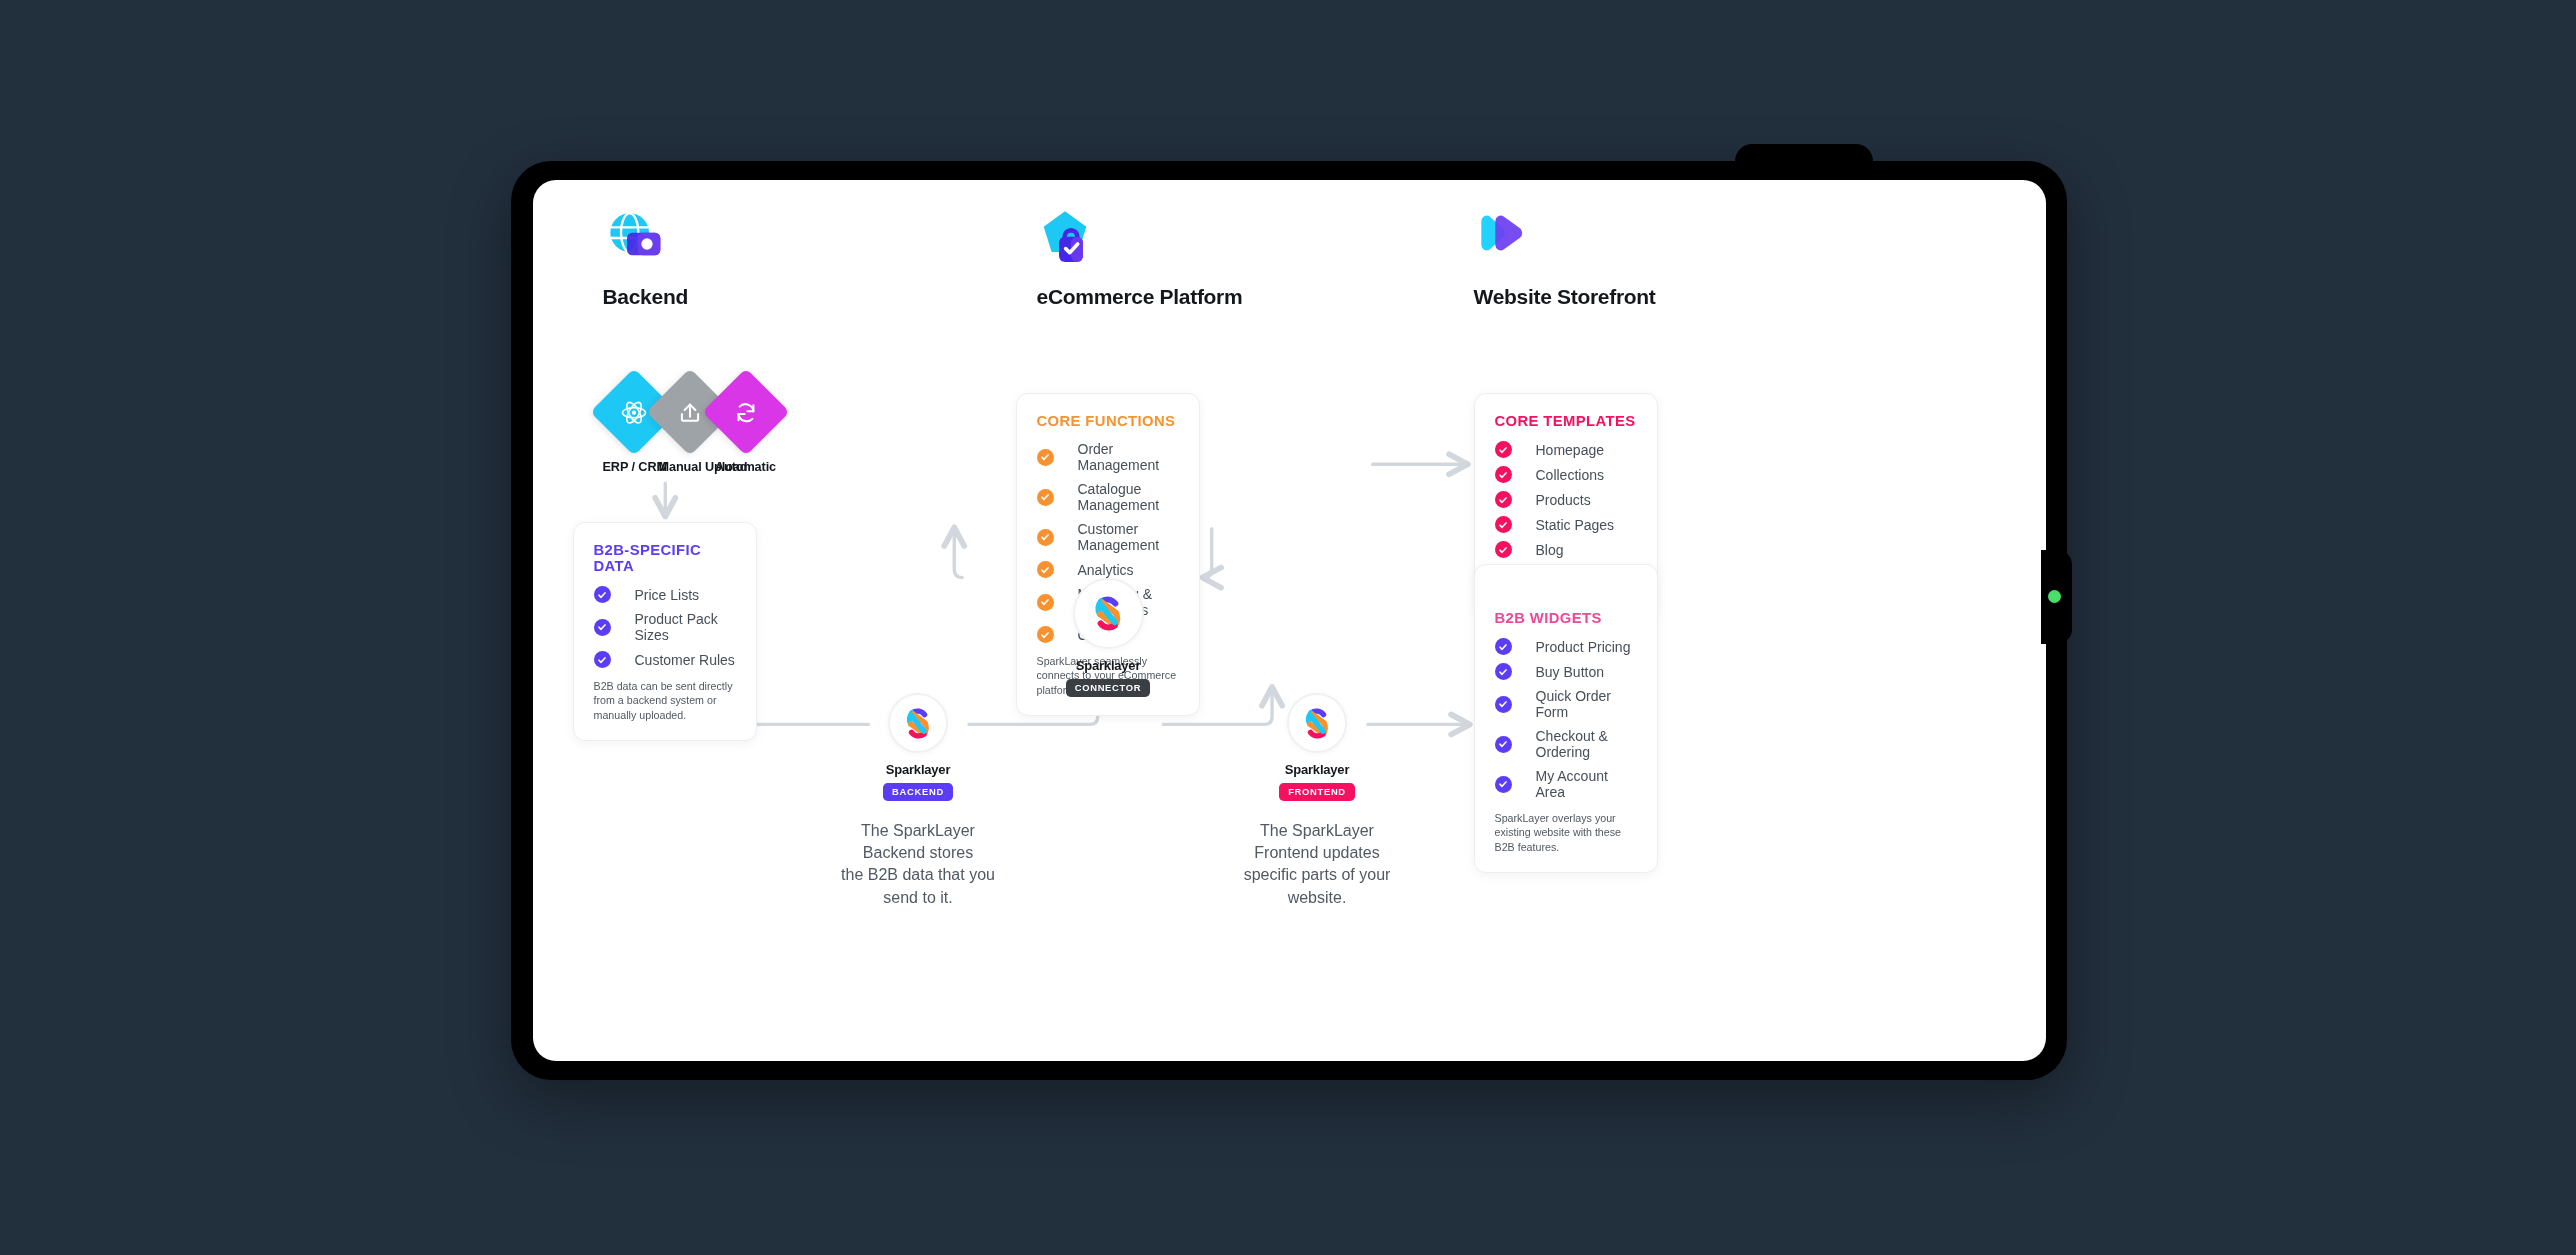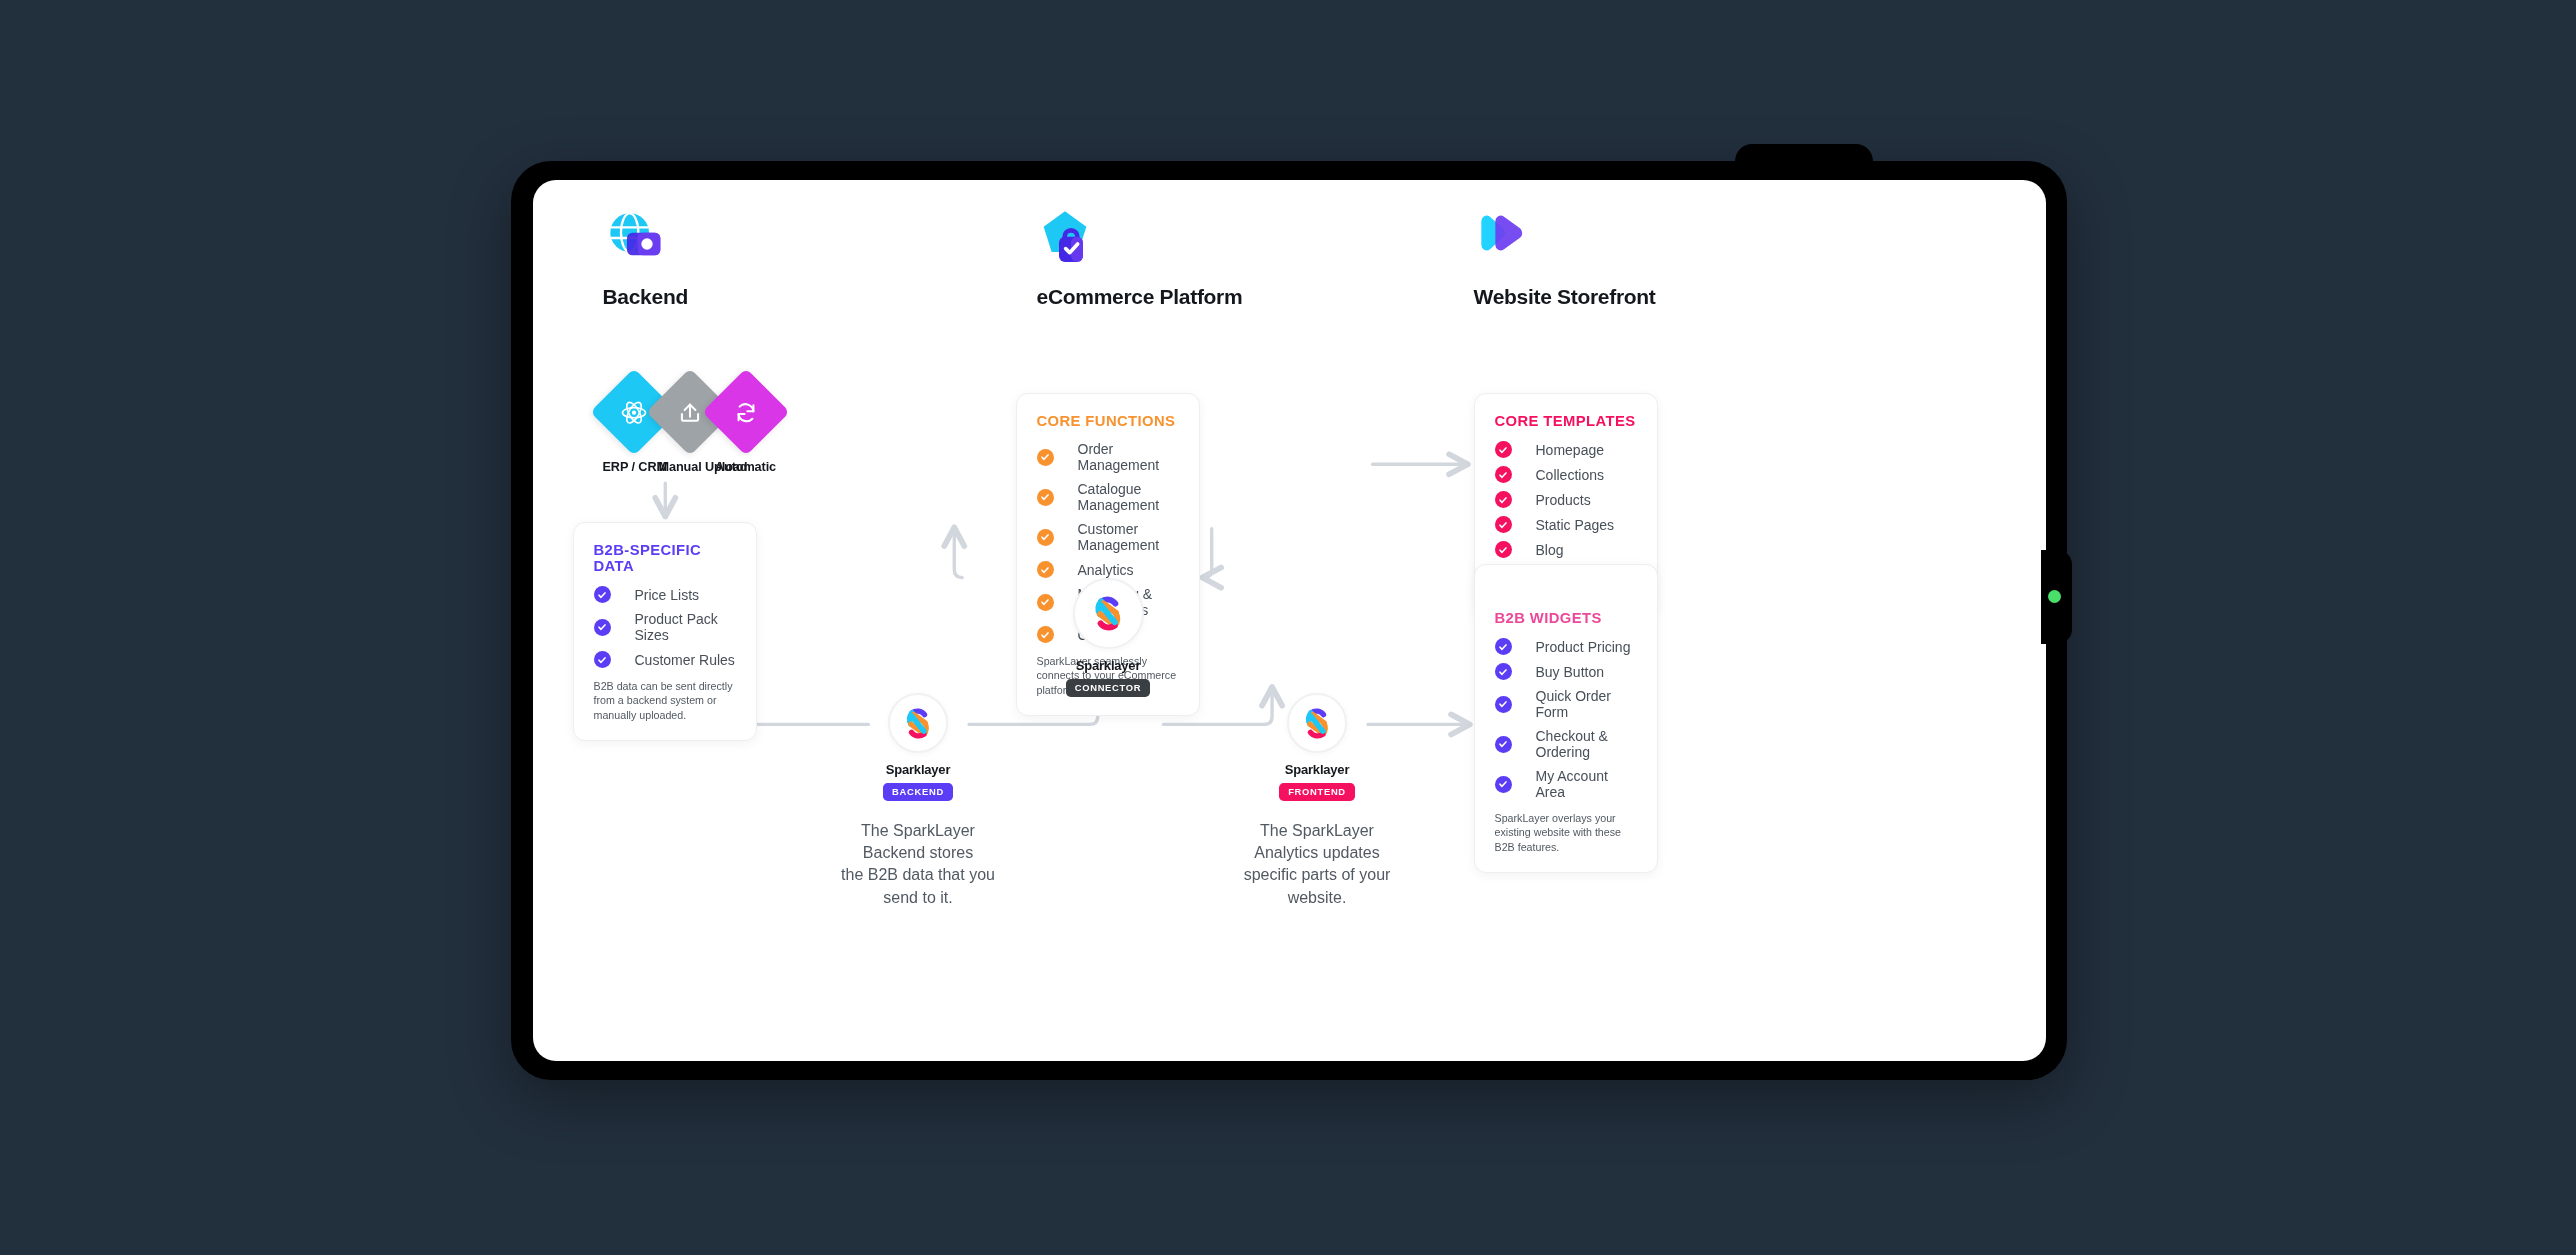--- a/index.html
+++ b/index.html
@@ -520,21 +520,21 @@
                 <path d="M15,30 L34,44" stroke="#f7922f"></path>
                 <path d="M20,14 L39,28" stroke="#f7922f"></path>
                 <path d="M38,28 A15,15 0 0 1 37,47" stroke="#f7922f"></path>
                 <path d="M37,47 A15,15 0 0 1 16,44" stroke="#f5115f"></path>
                 <path d="M16,16 L37,42" stroke="#1ec8f5"></path>
               </g>
             </svg>
           </div>
           <div class="node-name">Sparklayer</div>
           <div class="node-badge" style="background:#f5115f;">FRONTEND</div>
-          <div class="node-note">The SparkLayer Analytics updates
+          <div class="node-note">The SparkLayer Frontend updates
 specific parts of your website.</div>
         </div>
 
       </div>
     </div>
   </div>
 
   <div id="side-button"></div>
   <div id="side-led"></div>
 

